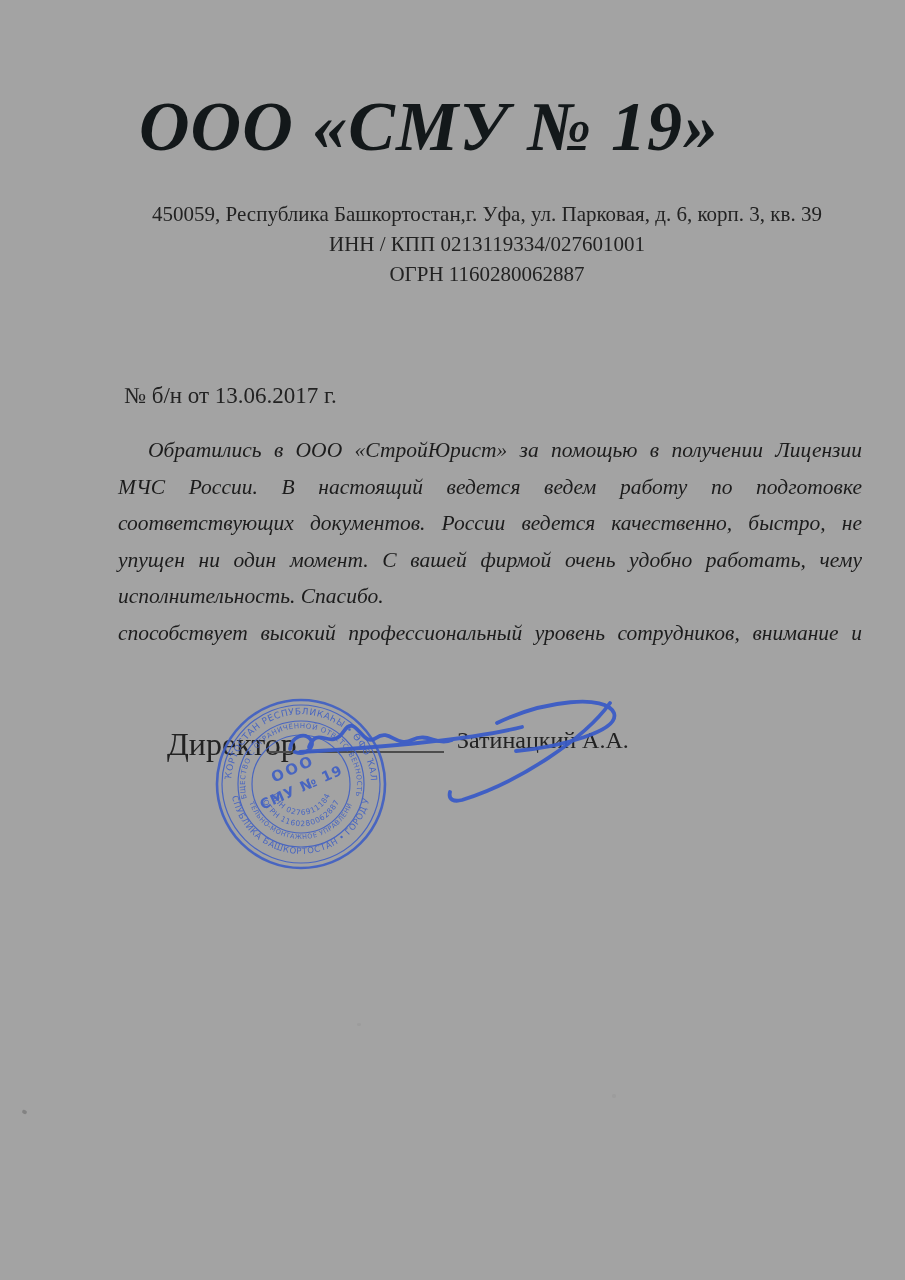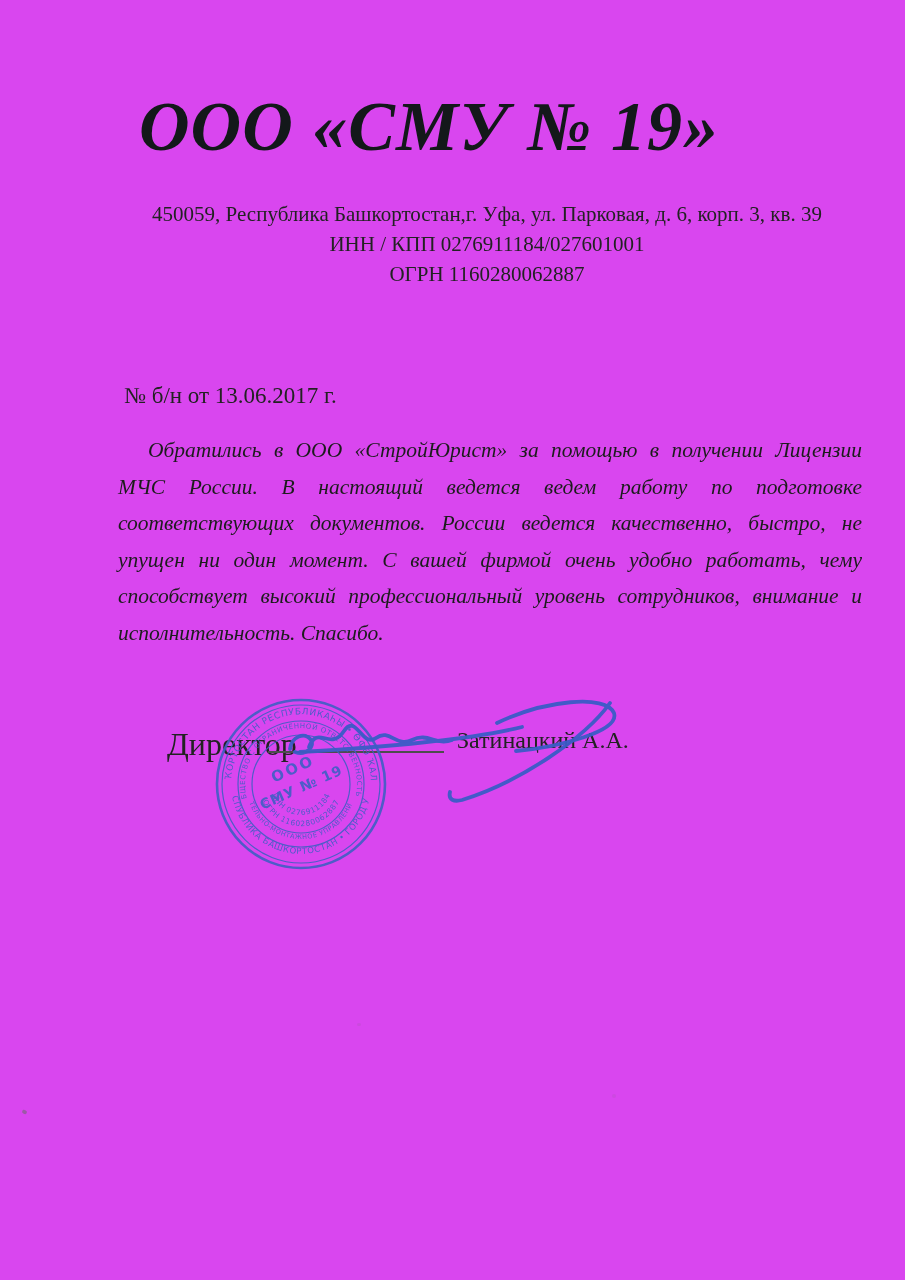--- a/index.html
+++ b/index.html
@@ -1,19 +1,19 @@
 <!DOCTYPE html>
 <html><head>
 <meta charset="utf-8">
 <style>
   html,body{margin:0;padding:0;background:#ffffff;}
   .page{
     position:relative;
     width:905px;height:1280px;
-    background:#d946ef;
+    background:#a3a3a3;
     overflow:hidden;
     font-family:"Liberation Serif","DejaVu Serif",serif;
     color:#1f1f1f;
   }
   .title{
     position:absolute;
     left:0;top:92px;width:858px;
     margin:0;
     text-align:center;
     font-family:"Liberation Serif","DejaVu Serif",serif;
@@ -87,33 +87,33 @@
 </style>
 </head>
 <body>
 
 <div class="page">
 
   <h1 class="title">ООО «СМУ № 19»</h1>
 
   <div class="header-block">
     <div>450059, Республика Башкортостан,г. Уфа, ул. Парковая, д. 6, корп. 3, кв. 39</div>
-    <div>ИНН / КПП 0276911184/027601001</div>
+    <div>ИНН / КПП 0213119334/027601001</div>
     <div>ОГРН 1160280062887</div>
   </div>
 
   <div class="ref-line">№ б/н от 13.06.2017 г.</div>
 
   <div class="body-block">
     <div class="body-line first">Обратились в ООО «СтройЮрист» за помощью в получении Лицензии</div>
     <div class="body-line">МЧС России.  В настоящий ведется ведем работу по подготовке</div>
     <div class="body-line">соответствующих документов. России ведется качественно, быстро, не</div>
     <div class="body-line">упущен ни один момент. С вашей фирмой очень удобно работать, чему</div>
+    <div class="body-line last">исполнительность. Спасибо.</div>
     <div class="body-line">способствует высокий профессиональный уровень сотрудников, внимание и</div>
-    <div class="body-line last">исполнительность. Спасибо.</div>
   </div>
 
   <span class="sig-role">Директор</span>
   <div class="sig-underline"></div>
   <span class="sig-name">Затинацкий А.А.</span>
 
   <svg class="overlay" viewBox="0 0 905 1280">
     <defs>
       <path id="arcOuterTop" d="M 231.3 777.9 A 70 70 0 0 1 370.7 777.9"></path>
       <path id="arcOuterBot" d="M 232.1 796.2 A 70 70 0 0 0 369.9 796.2"></path>

